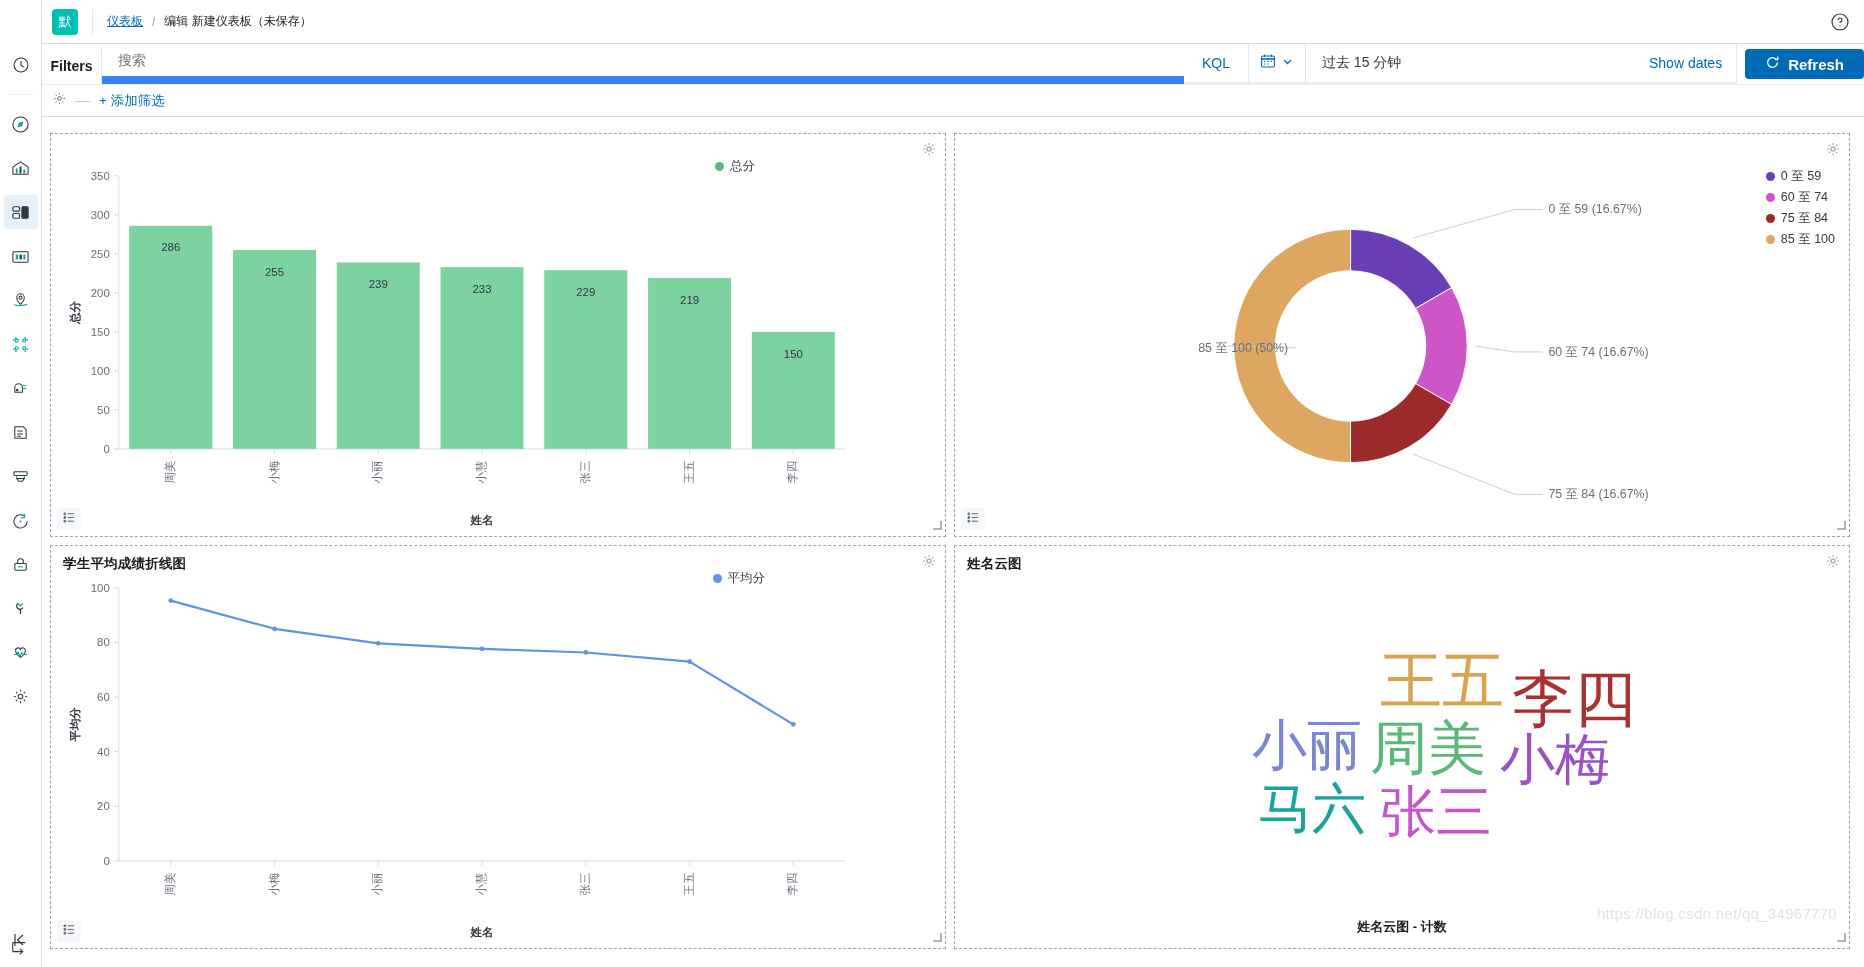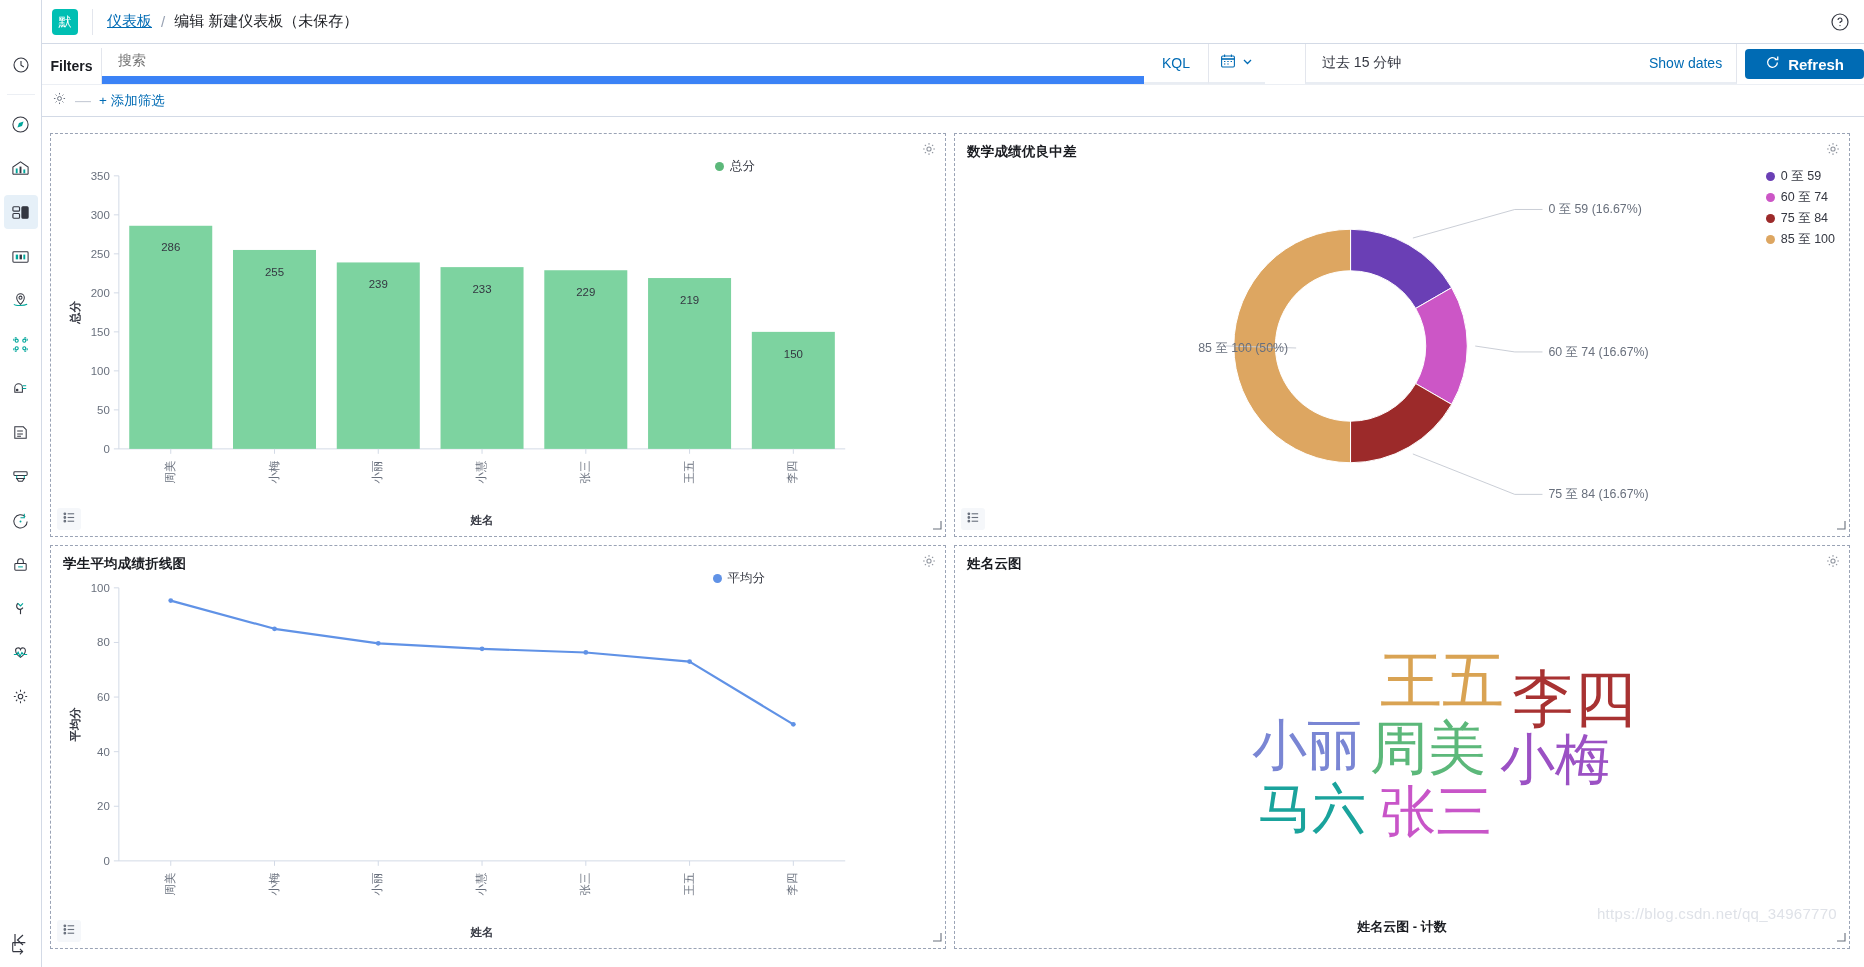--- a/index.html
+++ b/index.html
@@ -34,21 +34,21 @@
     display: flex; align-items: center; padding: 0 12px 0 0;
   }
   #kibana-logo { width: 46px; display:flex; align-items:center; justify-content:center;
      position:absolute; left:-42px; top:0; height:44px;}
   #space-badge {
     width: 26px; height: 26px; background:#00bfb3; color:#fff;
     border-radius: 4px; font-size: 13px; display:flex; align-items:center;
     justify-content:center; margin-left: 10px; font-weight:400;
   }
   #header-div { width:1px; height:26px; background:#e3e6ed; margin: 0 14px 0 14px;}
-  .breadcrumb { display:flex; align-items:center; font-size:15px; color:#343741;text-align:center;}
+  .breadcrumb { display:flex; align-items:center; font-size:12px; color:#343741;text-align:center;}
   .bc-link { color:#006bb4; text-decoration: underline; cursor:pointer; }
   .bc-sep { color:#98a2b3; margin: 0 9px; }
   .bc-current { color:#1a1c21; }
   #help-icon { position:absolute; right: 14px; top: 12px; cursor:pointer; }
 
   
   #querybar {
     position: absolute; left: 42px; top: 44px; width: 1822px; height: 41px;
     display: flex; align-items: stretch; background:#fff;
     border-bottom: 1px solid #eceff4;
@@ -74,21 +74,21 @@
     height:100%;
   }
   #date-picker-btn {
     display:flex; align-items:center; gap:5px; padding: 0 11px;
     border-left: 1px solid #e3e6ed; cursor:pointer;
     border-bottom: 2px solid #e9edf3;
   }
   #date-range {
     display:flex; align-items:center; font-size:14px; color:#343741;
     padding: 0 16px; flex: 0 0 330px; cursor:pointer;
-    border-left: 1px solid #e3e6ed; border-bottom: 2px solid #e9edf3; margin-left: 40px;
+    border-left: 1px solid #e3e6ed; border-bottom: 2px solid #e9edf3;
   }
   #show-dates {
     display:flex; align-items:center; font-size:14px; color:#006bb4;
     padding: 0 14px; cursor:pointer; border-bottom: 2px solid #e9edf3;
     border-right: 1px solid #e3e6ed;
   }
   #refresh-btn {
     margin: 5px 0 5px 8px; background:#006bb4; color:#fff; border:none;
     border-radius: 4px; font-size: 15px; font-weight: 600; cursor:pointer;
     display:flex; align-items:center; gap: 8px; padding: 0 20px;
@@ -459,21 +459,20 @@
           </svg></span>
       </div>
       <div class="panel-resize">
         <svg width="11" height="11" viewBox="0 0 11 11" stroke="#69707d" fill="none" stroke-width="1.1">
           <path d="M10 2v8H2"></path>
         </svg>
       </div>
     </div>
 
     <div class="panel" id="panel-pie">
-      <div class="panel-title">数学成绩优良中差</div>
       <div class="panel-gear">
         <svg width="16" height="16" viewBox="0 0 20 20" fill="none" stroke="#69707d" stroke-width="1.3">
           <circle cx="10" cy="10" r="2.6"></circle>
           <path d="M10 2.6v2M10 15.4v2M2.6 10h2M15.4 10h2M4.8 4.8l1.4 1.4M13.8 13.8l1.4 1.4M15.2 4.8l-1.4 1.4M6.2 13.8l-1.4 1.4"></path>
         </svg>
       </div>
       <div id="pie-legend">
           <div class="legend-item">
             <span class="legend-dot" style="background: rgb(106, 63, 181);"></span>
             <span>0 至 59</span>

